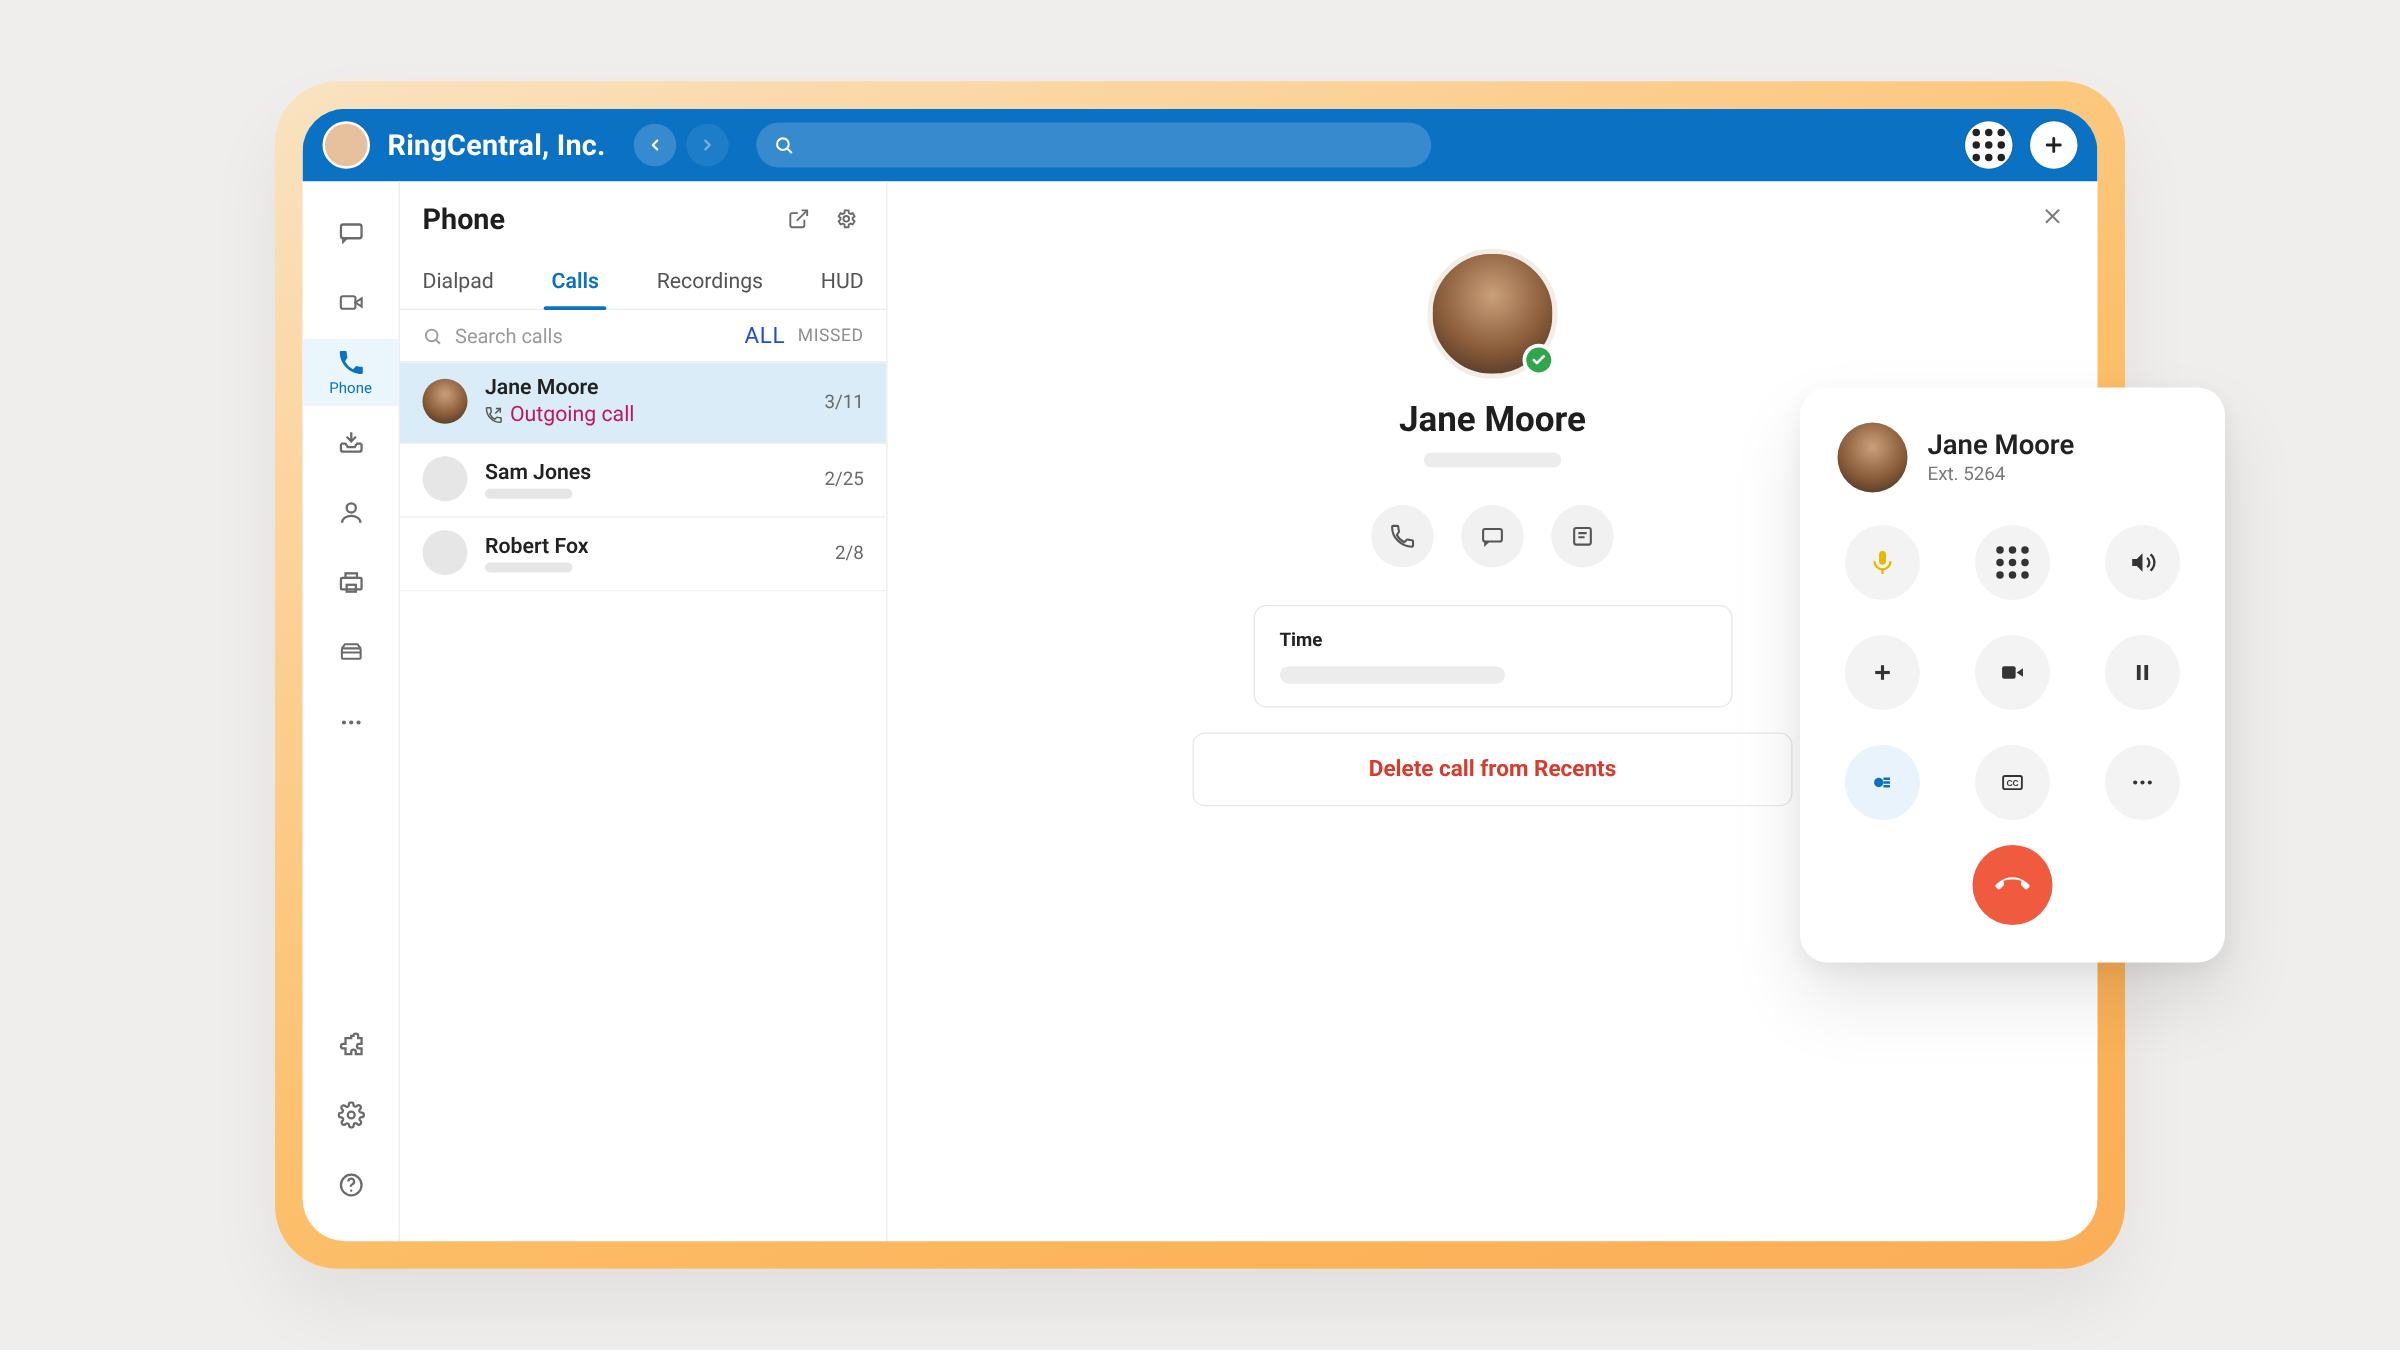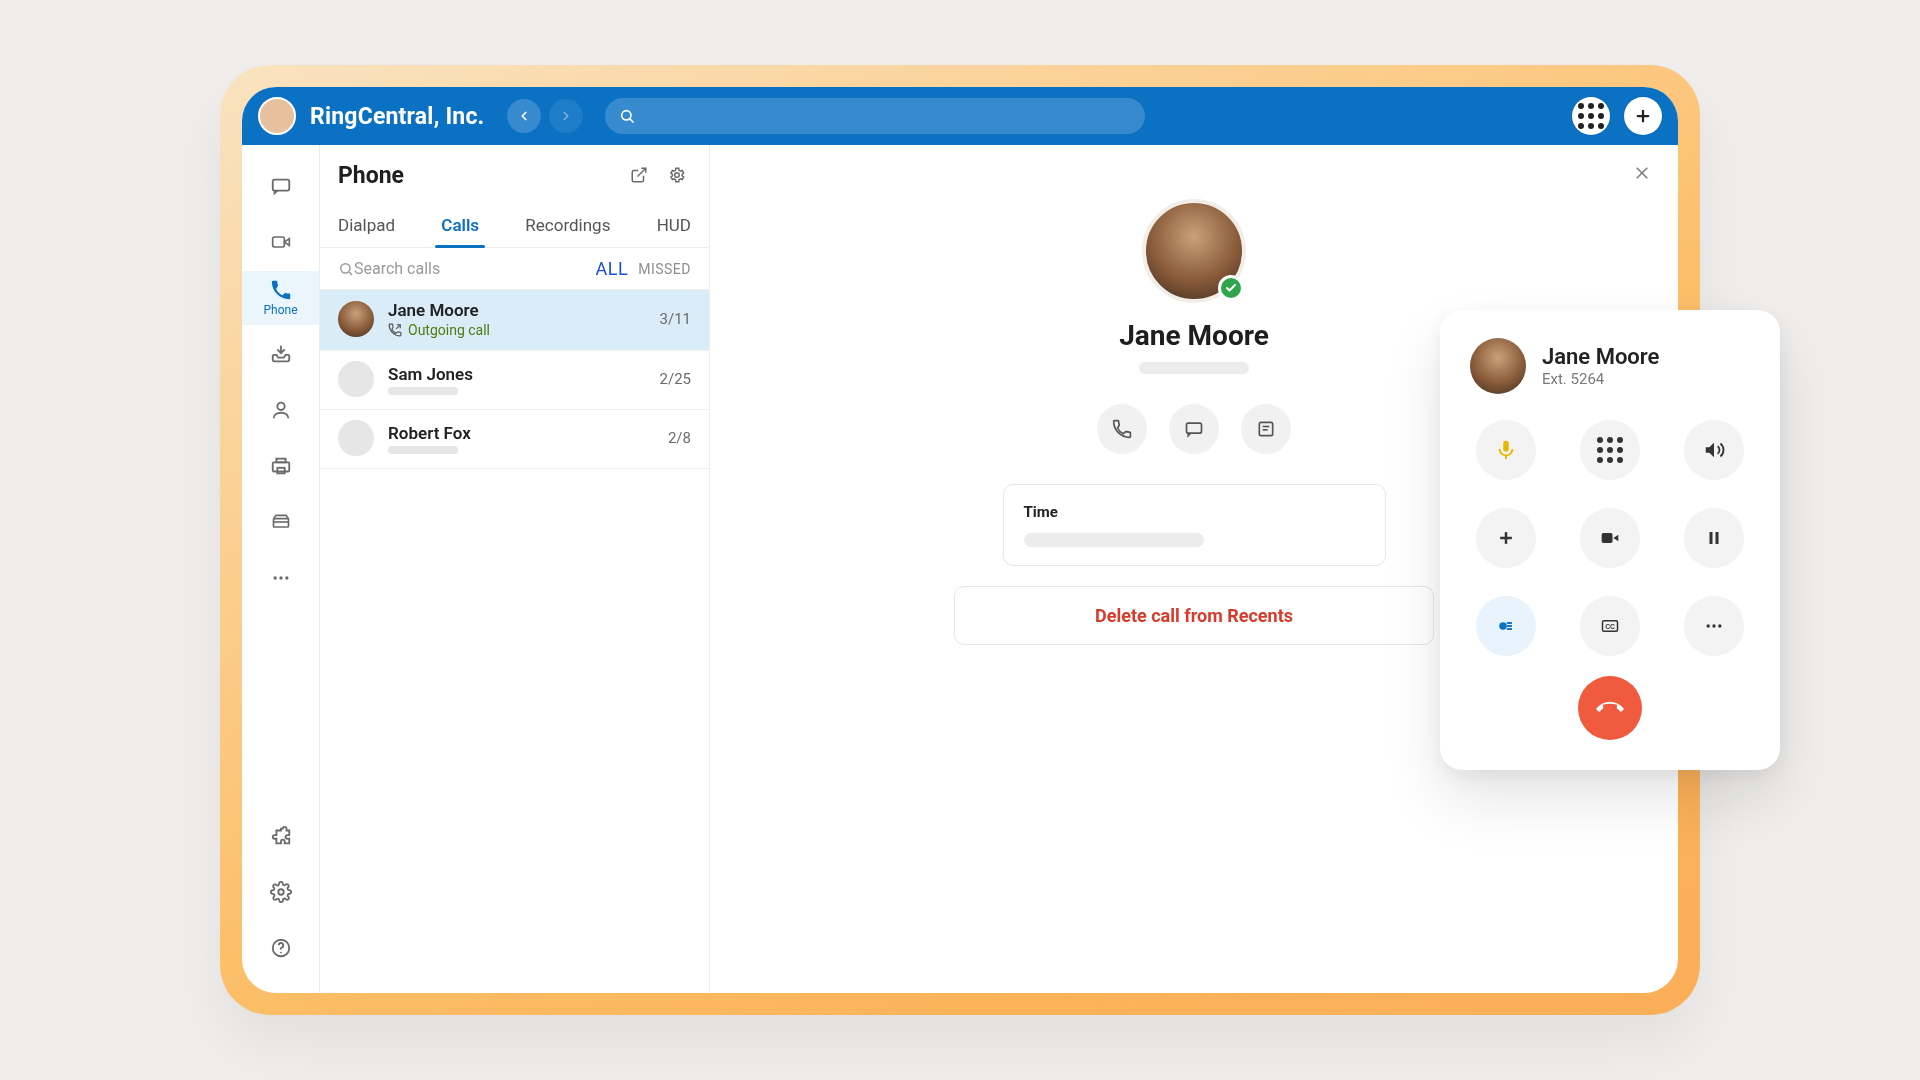--- a/index.html
+++ b/index.html
@@ -139,36 +139,36 @@
     content:""; position:absolute; left:-6px; right:-6px; bottom:-1px; height:3px;
     background:#0b71c3; border-radius: 2px;
   }
 
   .filter-row {
     display:flex; align-items:center; gap:10px;
     padding: 10px 18px;
     border-bottom: 1px solid #ececec;
     color:#7a7a7a;
   }
-  .search-calls { display:flex; align-items:center; gap:0; flex:1; color:#9a9a9a; font-size:16px;}
+  .search-calls { display:flex; align-items:center; gap:10px; flex:1; color:#9a9a9a; font-size:16px;}
   .filter-all { color:#1d4ed8; font-weight:400; font-size:18px; letter-spacing:.5px;}
   .filter-missed { color:#8e8e8e; font-size:14px; letter-spacing:.5px;}
 
   .call-list { flex:1; overflow:auto; }
   .call-item {
     display:flex; align-items:center; gap:14px;
     padding: 10px 18px 12px 18px;
     border-bottom: 1px solid #f0f0f0;
   }
   .call-item.selected { background: #d9ecf7; }
   .ci-avatar { width:36px; height:36px; border-radius:50%; background:#e6e6e6; flex:none; }
   .ci-avatar.photo { background: radial-gradient(circle at 50% 35%, #caa07a 0%, #8a5c3a 55%, #3b2a1f 100%); }
   .ci-main { flex:1; min-width:0; }
   .ci-name { font-size:17px; font-weight:600; color:#222; line-height:1.2;}
-  .ci-sub { display:flex; align-items:center; gap:6px; color:#4d7c0f; font-size:14px; margin-top:2px;}
+  .ci-sub { display:flex; align-items:center; gap:6px; color:#be185d; font-size:17px; margin-top:2px;}
   .ci-sub .skel { width:70px; height:8px; background:#e6e6e6; border-radius:4px;}
   .ci-date { color:#6b6b6b; font-size:15px; }
 
   
   .detail {
     position:relative;
     padding-top: 14px;
   }
   .close-detail {
     position:absolute; top:14px; right:22px;

